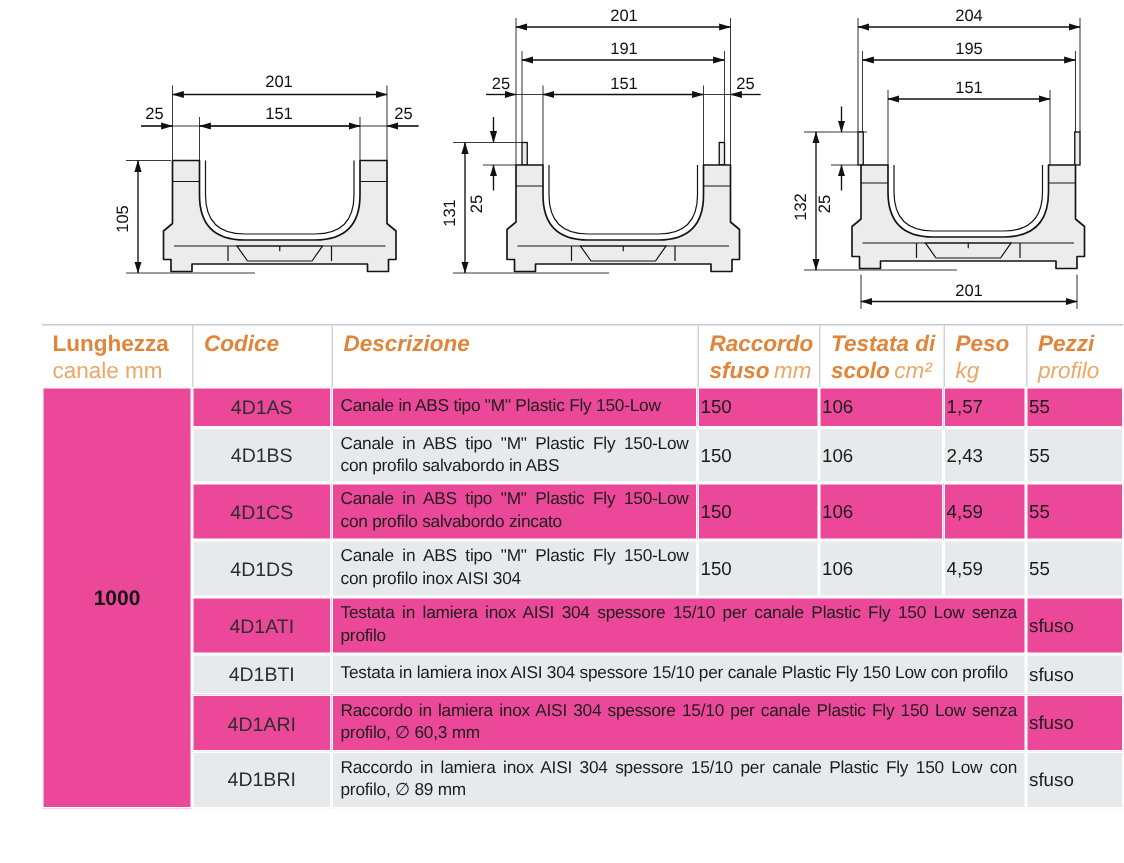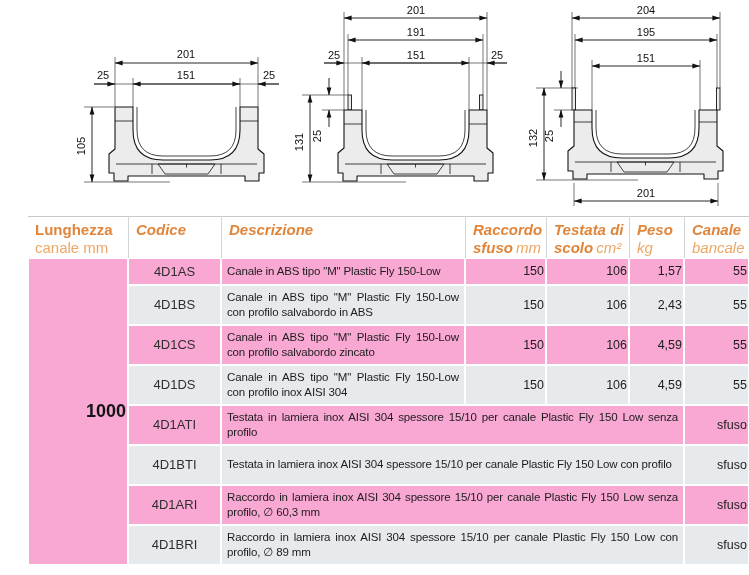--- a/index.html
+++ b/index.html
@@ -16,27 +16,27 @@
 
   table.cat{position:absolute;top:216px;left:28px;width:721px;border-collapse:separate;border-spacing:0;table-layout:fixed;}
   thead th{background:#fff;border-top:1px solid #c6cacd;vertical-align:top;text-align:left;
            padding:4px 0 0 7px;height:34px;font-size:15px;line-height:1.22;font-weight:normal;}
   thead th + th{border-left:1px solid #d2d5d8;font-style:italic;}
   .hs{color:#E0853A;font-weight:bold;}
   .hl{color:#EDA765;font-weight:normal;margin-top:32px;}
   .h2 .hs:empty{display:none;}
   .h2 .hs{margin-right:3px;}
   td{border:1px solid #fff;vertical-align:middle;color:#1c1c1c;}
-  tr.rd td{background:#f9a8d4;}
+  tr.rd td{background:#ec4899;}
   tr.rl td{background:#E7EAEC;}
-  td.lung{background:#D7DBDE;text-align:right;font-weight:bold;font-size:18px;color:#141414;}
+  td.lung{background:#D7DBDE;text-align:center;font-weight:bold;font-size:14px;color:#141414;}
   td.code{text-align:center;font-size:13px;color:#2e2e2e;}
   td.desc{text-align:justify;padding:3px 5px;line-height:1.3;font-size:11.5px;letter-spacing:-0.15px;}
-  td.num{text-align:right;font-size:12.5px;}
-  tbody tr{height:40px;}
+  td.num{text-align:left;font-size:12.5px;}
+  tbody tr{height:27px;}
   tbody tr.single{height:27px;}
 </style>
 </head>
 <body>
 
 <div class="page">
 
   <div class="drawings">
 
     <svg class="d" style="left:70px;top:8px" width="215" height="202" viewBox="0 0 215 202">
@@ -215,22 +215,22 @@
         </th>
         <th>
           <div class="h1"><span class="hs">Testata di</span></div>
           <div class="h2"><span class="hs">scolo</span><span class="hl">cm²</span></div>
         </th>
         <th>
           <div class="h1"><span class="hs">Peso</span></div>
           <div class="h2"><span class="hl">kg</span></div>
         </th>
         <th>
-          <div class="h1"><span class="hs">Canale</span></div>
-          <div class="h2"><span class="hl">bancale</span></div>
+          <div class="h1"><span class="hs">Pezzi</span></div>
+          <div class="h2"><span class="hl">profilo</span></div>
         </th>
       </tr>
     </thead>
     <tbody>
       <tr class="rd single">
         <td class="lung" rowspan="8">1000</td>
         <td class="code">4D1AS</td>
         <td class="desc">Canale in ABS tipo "M" Plastic Fly 150-Low</td>
         <td class="num">150</td>
         <td class="num">106</td>

